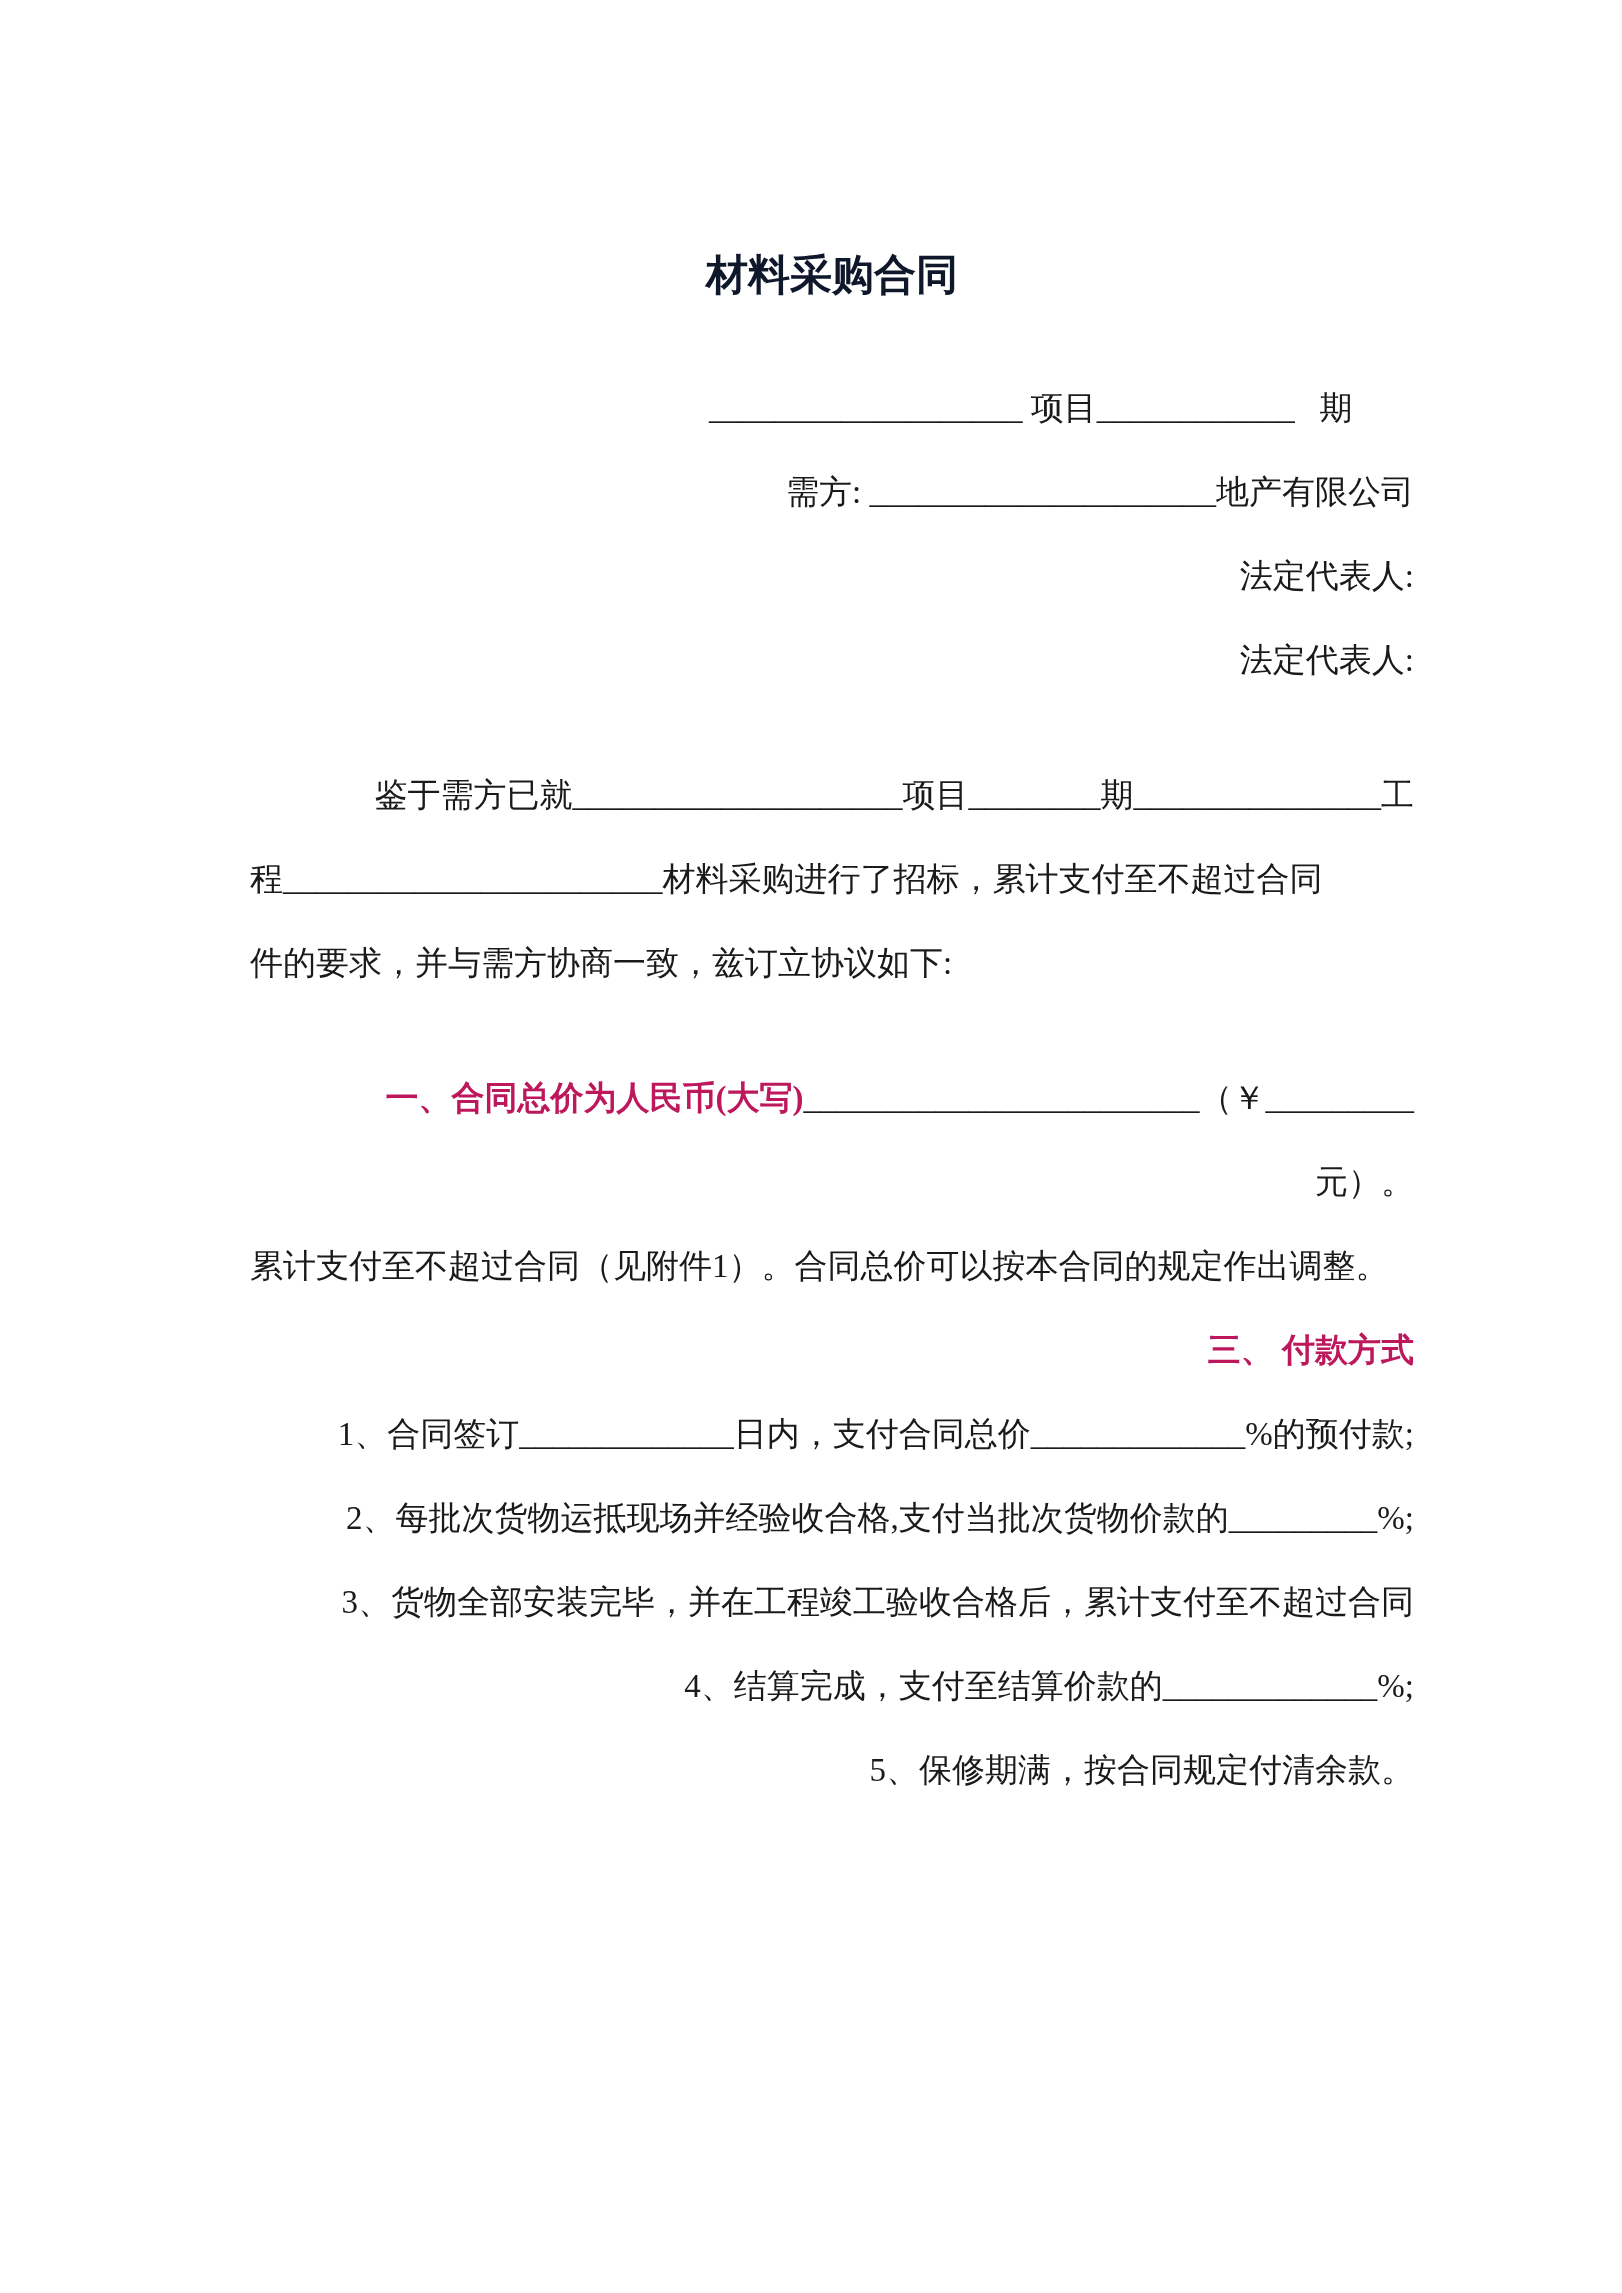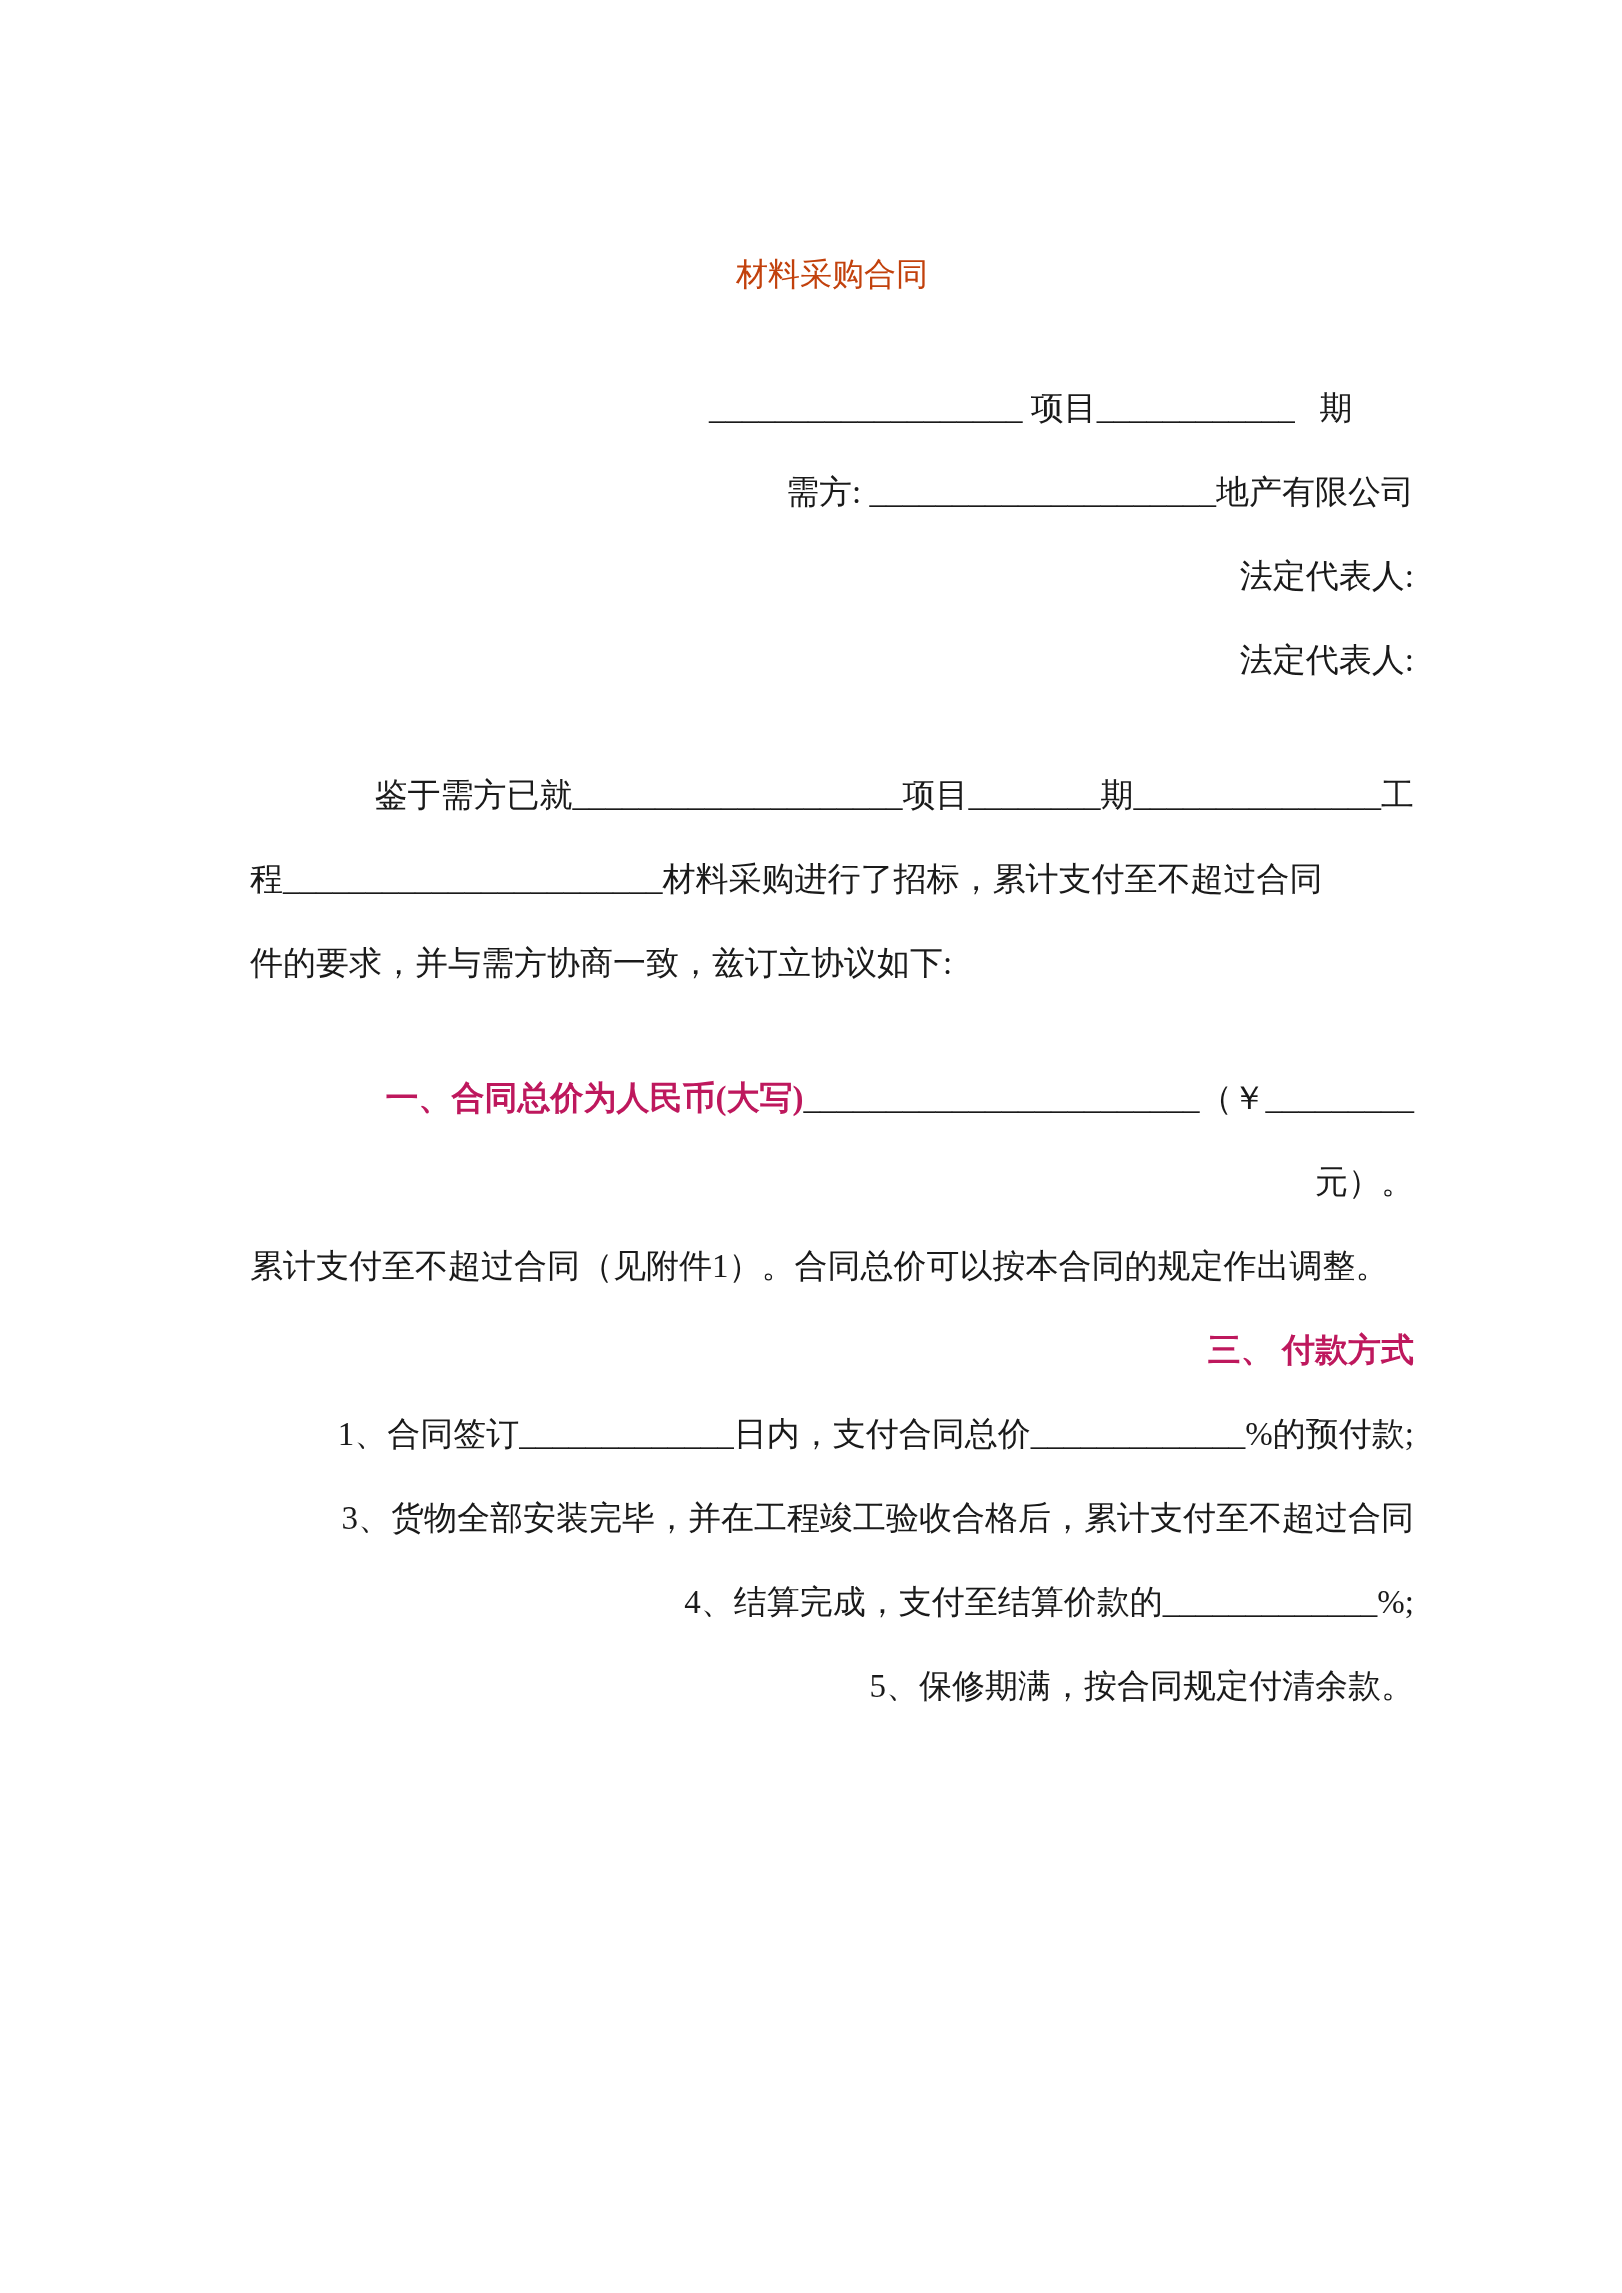--- a/index.html
+++ b/index.html
@@ -10,26 +10,26 @@
     height: 2294px;
     background: #ffffff;
     color: #1a1a1a;
     padding: 247px 209px 0 250px;
     font-family: "Liberation Serif", "DejaVu Serif", serif;
     font-size: 33px;
     overflow: hidden;
   }
   .title {
     margin: 0 0 64px 0;
-    font-size: 32px;
+    font-size: 42px;
     line-height: 55px;
-    font-weight: normal;
+    font-weight: bold;
     text-align: center;
     font-family: "Liberation Sans", "DejaVu Sans", sans-serif;
-    color: #c2410c;
+    color: #0f172a;
   }
   .line {
     line-height: 84px;
     white-space: pre-wrap;
     word-break: break-all;
   }
   .indent { text-indent: 65px; text-align: right; }
   .header-line { text-indent: 459px; }
   .gap { margin-top: 51px; }
   .b { font-weight: bold; color: #be185d; }
@@ -58,20 +58,21 @@
 
   <div class="line indent gap"><span class="b">一、合同总价为人民币(大写)</span><span>________________________（￥_________元）。</span></div>
 
   <div class="line">累计支付至不超过合同（见附件1）。合同总价可以按本合同的规定作出调整。</div>
 
 
   <div class="line indent b">三、 付款方式</div>
 
   <div class="line indent">1、合同签订_____________日内，支付合同总价_____________%的预付款;</div>
 
+  <div class="line indent">2、每批次货物运抵现场并经验收合格,支付当批次货物价款的_________%;</div>
 
   <div class="line indent">3、货物全部安装完毕，并在工程竣工验收合格后，累计支付至不超过合同</div>
 
 
   <div class="line indent">4、结算完成，支付至结算价款的_____________%;</div>
 
   <div class="line indent">5、保修期满，按合同规定付清余款。</div>
 
 </div>
 

